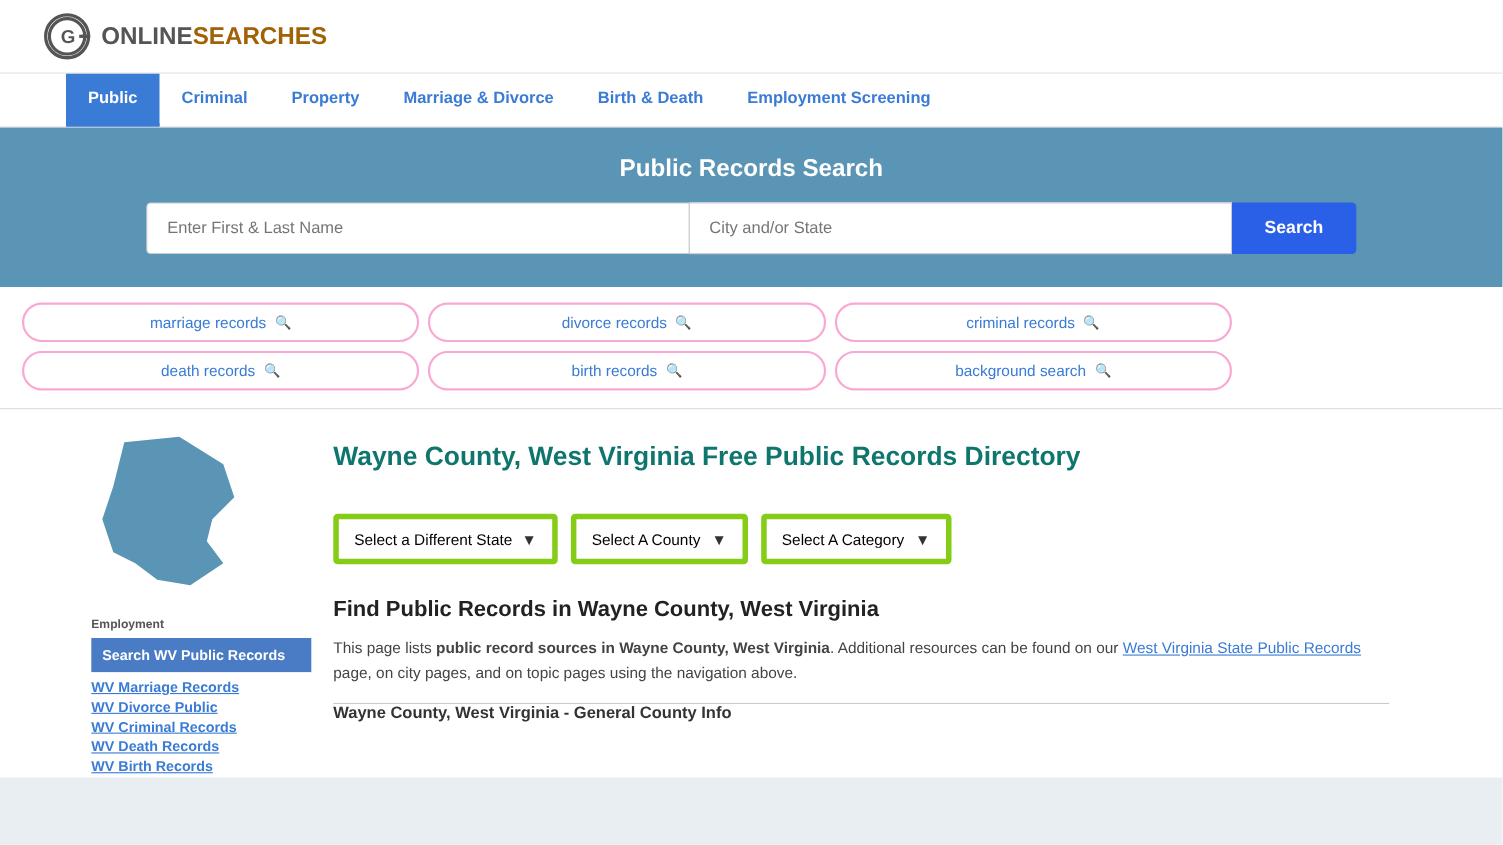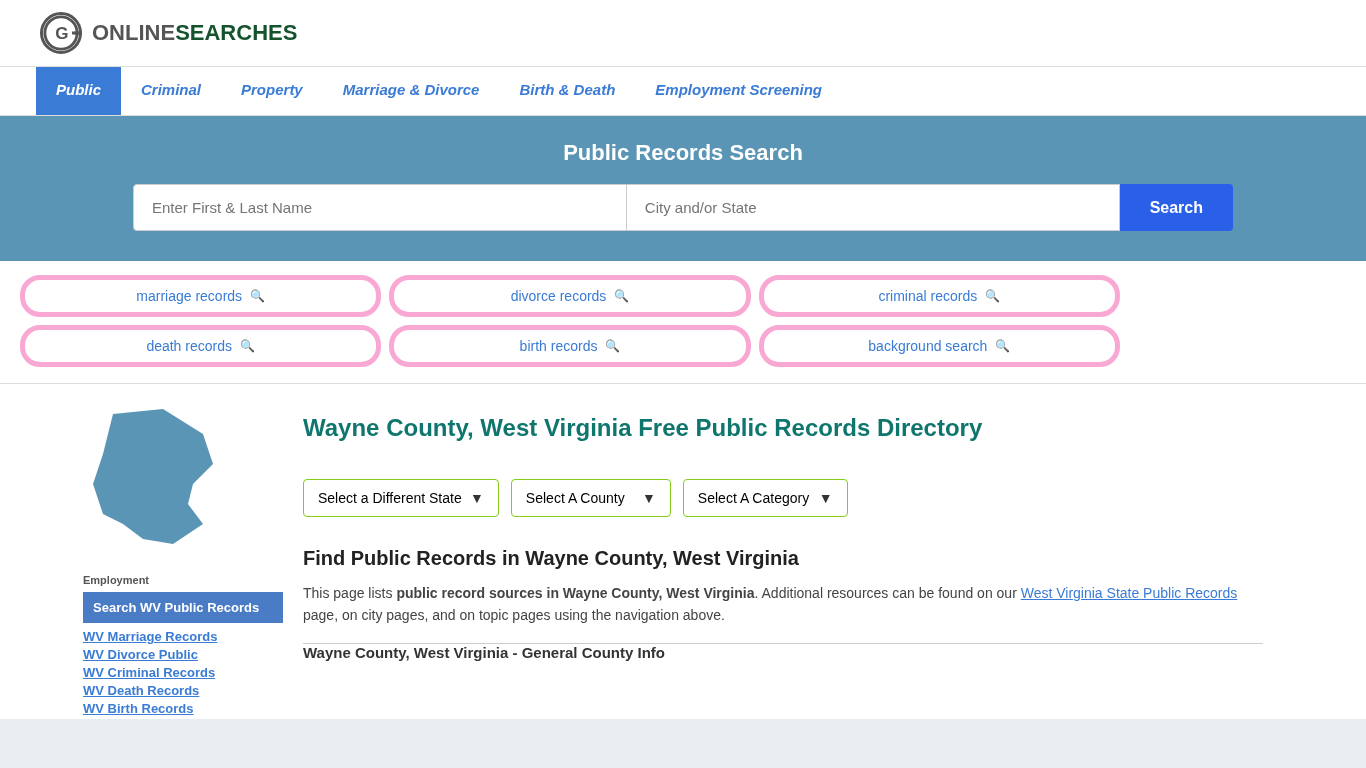--- a/index.html
+++ b/index.html
@@ -5,25 +5,25 @@
     * { margin: 0; padding: 0; box-sizing: border-box; }
     body { font-family: Arial, sans-serif; background: #e8eef2; font-size: 14px; }
 
     
     .header { background: #fff; padding: 12px 40px; display: flex; align-items: center; border-bottom: 1px solid #ddd; }
     .logo { display: flex; align-items: center; gap: 10px; }
     .logo-icon { width: 42px; height: 42px; border: 3px solid #555; border-radius: 50%; display: flex; align-items: center; justify-content: center; font-size: 20px; font-weight: bold; color: #555; position: relative; }
     .logo-icon::after { content: ''; position: absolute; right: -3px; top: 50%; transform: translateY(-50%); width: 10px; height: 3px; background: #555; }
     .logo-text { font-size: 22px; font-weight: bold; }
     .logo-online { color: #555; }
-    .logo-searches { color: #14532d; }
+    .logo-searches { color: #a16207; }
 
     
     .nav { background: #fff; border-bottom: 1px solid #ddd; }
-    .nav-inner { display: flex; align-items: center; padding: 0 36px; font-style: italic; }
+    .nav-inner { display: flex; align-items: center; padding: 0 60px; }
     .nav-item { padding: 14px 20px; font-size: 15px; font-weight: 600; color: #3a7bd5; text-decoration: none; cursor: pointer; border-bottom: 3px solid transparent; }
     .nav-item.active { background: #3a7bd5; color: #fff; border-bottom: 3px solid #3a7bd5; }
 
     
     .search-banner { background: #5a95b5; padding: 24px 40px 30px; }
     .search-banner-title { text-align: center; color: #fff; font-size: 22px; font-weight: bold; margin-bottom: 18px; }
     .search-form { display: flex; gap: 0; max-width: 1100px; margin: 0 auto; }
     .search-input { flex: 1; padding: 14px 18px; font-size: 15px; border: 1px solid #ccc; outline: none; color: #999; }
     .search-input:first-child { border-radius: 4px 0 0 4px; }
     .search-input.location { border-left: none; }
@@ -31,37 +31,37 @@
 
     
     .main-container { display: flex; max-width: 1240px; margin: 0 auto; padding: 0 20px; }
     .content-left { width: 200px; flex-shrink: 0; padding-top: 20px; }
     .content-right { flex: 1; padding: 0 20px; }
 
     
     .sponsored-section { background: #fff; padding: 14px 20px 16px; border-bottom: 1px solid #ddd; }
     .sponsored-label { font-size: 11px; font-weight: bold; color: #777; letter-spacing: 0.5px; margin-bottom: 10px; }
     .sponsored-grid { display: grid; grid-template-columns: repeat(3, 1fr); gap: 8px; max-width: 1100px; }
-    .sponsored-tag { display: flex; align-items: center; justify-content: center; border: 5px solid #f9a8d4; border-radius: 20px; padding: 8px 14px; gap: 8px; cursor: pointer; }
+    .sponsored-tag { display: flex; align-items: center; justify-content: center; border: 2px solid #f9a8d4; border-radius: 20px; padding: 8px 14px; gap: 8px; cursor: pointer; }
     .sponsored-tag span { color: #3a7bd5; font-size: 14px; }
     .sponsored-tag .search-icon { color: #555; font-size: 12px; }
 
     
     .sidebar-ad-label { font-size: 11px; font-weight: bold; color: #555; margin-top: 20px; margin-bottom: 6px; }
     .sidebar-link-active { display: block; background: #4a7bc5; color: #fff; padding: 8px 10px; font-size: 13px; font-weight: bold; text-decoration: none; margin-bottom: 6px; cursor: pointer; }
     .sidebar-link { display: block; color: #3a7bd5; font-size: 13px; font-weight: bold; text-decoration: underline; margin-bottom: 3px; cursor: pointer; }
 
     
     .state-map-area { display: flex; align-items: flex-start; gap: 20px; padding: 20px 0; }
     .state-map { position: relative; width: 140px; height: 150px; flex-shrink: 0; }
     .page-title { font-size: 24px; font-weight: 900; color: #0f766e; line-height: 1.2; padding-top: 10px; }
 
     
     .dropdowns-row { display: flex; gap: 12px; margin: 16px 0 20px; }
-    .dropdown-select { padding: 10px 14px; border: 1px solid #84cc16; border-radius: 4px; font-size: 14px; color: #333; background: #fff; cursor: pointer; display: flex; align-items: center; justify-content: space-between; gap: 8px; min-width: 160px; }
+    .dropdown-select { padding: 10px 14px; border: 5px solid #84cc16; border-radius: 4px; font-size: 14px; color: #333; background: #fff; cursor: pointer; display: flex; align-items: center; justify-content: space-between; gap: 8px; min-width: 160px; }
     .dropdown-select select { border: none; outline: none; font-size: 14px; background: transparent; cursor: pointer; appearance: none; flex: 1; }
 
     
     .find-section { padding: 10px 0; }
     .find-title { font-size: 20px; font-weight: bold; color: #222; margin-bottom: 12px; }
     .find-text { font-size: 14px; color: #444; line-height: 1.6; }
     .find-text a { color: #3a7bd5; }
     .find-text strong { font-weight: bold; }
 
     

